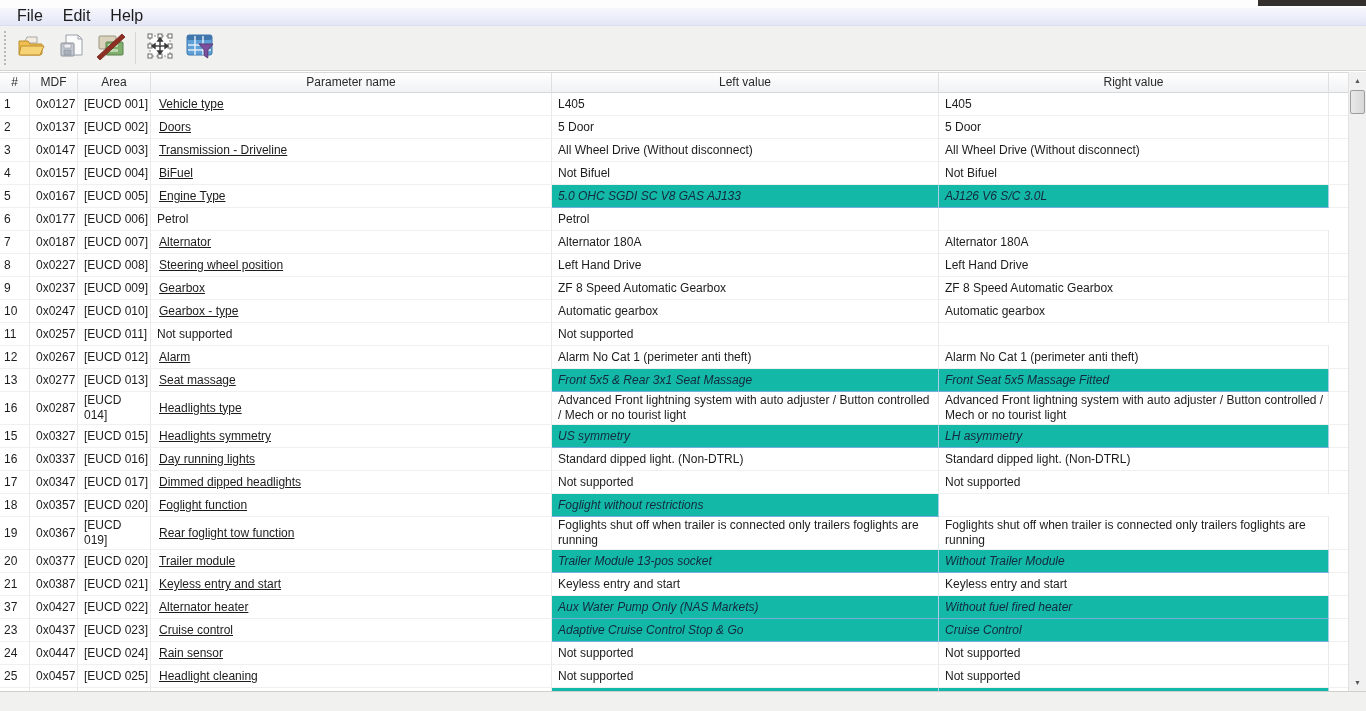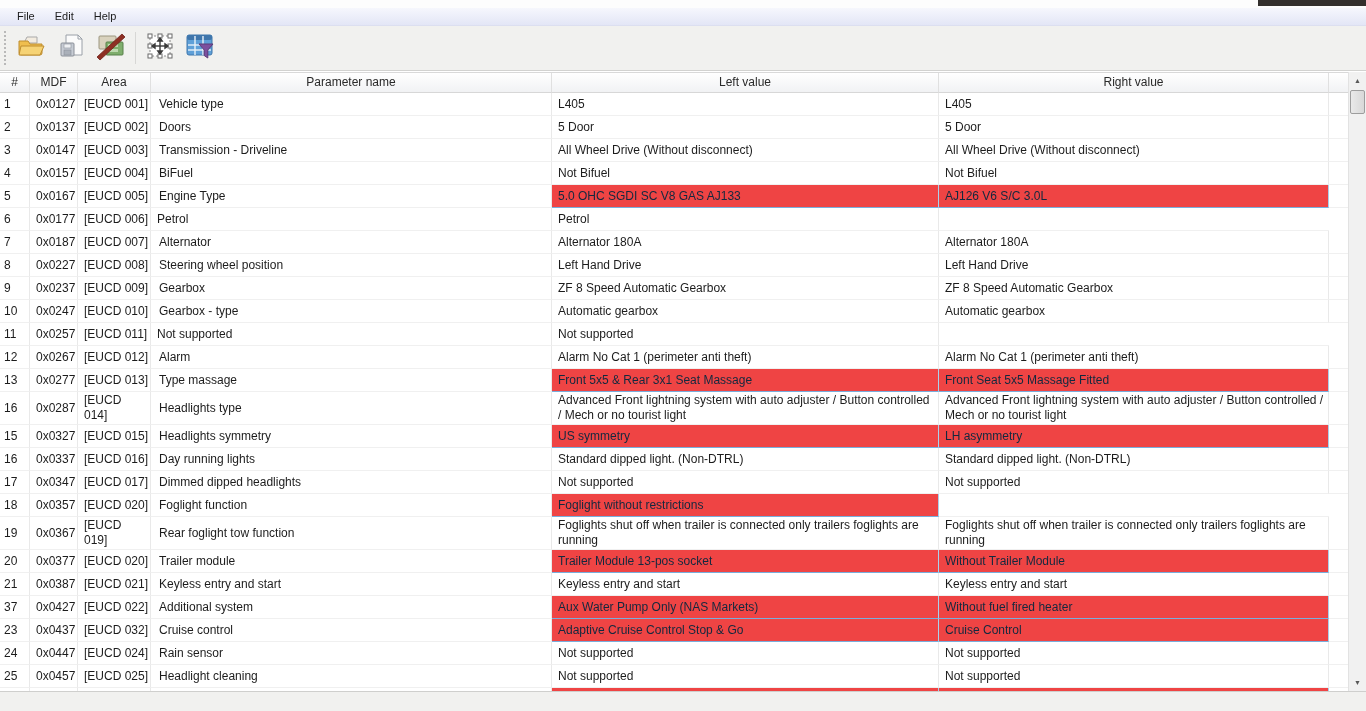--- a/index.html
+++ b/index.html
@@ -7,21 +7,21 @@
     font-family:"Liberation Sans", sans-serif; background:#fff; }
   .app { position:absolute; inset:0; }
 
   
   .title-strip { position:absolute; top:0; left:0; width:1366px; height:8px; background:#fdfdfd; }
   .dark-corner { position:absolute; top:0; right:0; width:108px; height:6px; background:#34302d; }
 
   
   .menubar { position:absolute; top:8px; left:0; width:1366px; height:18px;
     background:linear-gradient(#f6f7fd,#e3e6f6); border-bottom:1px solid #dcdff0;
-    display:flex; align-items:center; padding-left:7px; font-size:11px; color:#1b1b1b; }
+    display:flex; align-items:center; padding-left:7px; font-size:16px; color:#1b1b1b; }
   .menu-item { padding:1px 10px 2px 10px; cursor:default; }
 
   
   .toolbar { position:absolute; top:26px; left:0; width:1366px; height:45px;
     background:#f1f1ef; border-bottom:1px solid #d2d2d0; display:flex; align-items:center; }
   .gripper { width:3px; height:34px; margin:0 5px 0 3px;
     background-image:repeating-linear-gradient(#b9b9b9 0 2px, transparent 2px 4px);
     background-size:2px 100%; background-repeat:no-repeat; background-position:center; }
   .tool-btn { width:40px; height:38px; display:flex; align-items:center; justify-content:center; }
   .tool-sep { width:1px; height:32px; background:#d7d7d5; margin:0 4px; }
@@ -33,26 +33,26 @@
     grid-template-columns:30px 48px 73px 401px 387px 390px 19px; }
   .thead { height:20px; }
   .hcell { background:linear-gradient(#ffffff,#f1f2f4); border-right:1px solid #e0e0e0;
     border-bottom:1px solid #d7d7d7; text-align:center; line-height:19px; font-size:12px;
     color:#2a2a2a; overflow:hidden; white-space:nowrap; }
   .hcell:last-child { border-right:none; }
   .trow { background:#fff; }
   .tcell { border-right:1px solid #e9e9e9; border-bottom:1px solid #f0f0f0;
     line-height:22px; height:23px; white-space:nowrap; overflow:hidden; padding:0 3px 0 6px; }
   .tcell.c0 { padding-left:4px; }
-  .tcell.c3 { padding-left:8px; }
+  .tcell.c3 { padding-left:8px;text-decoration:underline; }
   .tcell.c6 { border-right:none; }
   .trow.tall .tcell { height:33px; display:flex; align-items:center;
     white-space:normal; line-height:15px; }
-  .tcell.diff { background:#ef4444; border-bottom:1px solid #79AEDC;
-    border-right-color:#aacfeb; color:#12293f; }
+  .tcell.diff { background:#14b8a6; border-bottom:1px solid #79AEDC;
+    border-right-color:#aacfeb; color:#12293f;font-style:italic; }
   .trow.partial .tcell { height:4px; border-bottom:none; overflow:hidden; line-height:4px; }
 
   
   .vscroll { position:absolute; top:72px; right:0; width:18px; height:619px;
     background:#f1f1f1; border-left:1px solid #e2e2e2; }
   .vs-btn { position:absolute; left:0; width:17px; height:17px; display:flex;
     align-items:center; justify-content:center; font-size:7px; color:#585858;
     background:#f1f1f1; }
   .vs-btn.up { top:0; }
   .vs-btn.down { bottom:0; }
@@ -274,21 +274,21 @@
           <div class="tcell c2">[EUCD 012]</div>
           <div class="tcell c3">Alarm</div>
           <div class="tcell c4">Alarm No Cat 1 (perimeter anti theft)</div>
           <div class="tcell c5">Alarm No Cat 1 (perimeter anti theft)</div>
           <div class="tcell c6"></div>
         </div>
         <div class="trow">
           <div class="tcell c0">13</div>
           <div class="tcell c1">0x0277</div>
           <div class="tcell c2">[EUCD 013]</div>
-          <div class="tcell c3">Type massage</div>
+          <div class="tcell c3">Seat massage</div>
           <div class="tcell c4 diff">Front 5x5 &amp; Rear 3x1 Seat Massage</div>
           <div class="tcell c5 diff">Front Seat 5x5 Massage Fitted</div>
           <div class="tcell c6"></div>
         </div>
         <div class="trow tall">
           <div class="tcell c0">16</div>
           <div class="tcell c1">0x0287</div>
           <div class="tcell c2">[EUCD 014]</div>
           <div class="tcell c3">Headlights type</div>
           <div class="tcell c4">Advanced Front lightning system with auto adjuster / Button controlled / Mech or no tourist light</div>
@@ -354,29 +354,29 @@
           <div class="tcell c2">[EUCD 021]</div>
           <div class="tcell c3">Keyless entry and start</div>
           <div class="tcell c4">Keyless entry and start</div>
           <div class="tcell c5">Keyless entry and start</div>
           <div class="tcell c6"></div>
         </div>
         <div class="trow">
           <div class="tcell c0">37</div>
           <div class="tcell c1">0x0427</div>
           <div class="tcell c2">[EUCD 022]</div>
-          <div class="tcell c3">Additional system</div>
+          <div class="tcell c3">Alternator heater</div>
           <div class="tcell c4 diff">Aux Water Pump Only (NAS Markets)</div>
           <div class="tcell c5 diff">Without fuel fired heater</div>
           <div class="tcell c6"></div>
         </div>
         <div class="trow">
           <div class="tcell c0">23</div>
           <div class="tcell c1">0x0437</div>
-          <div class="tcell c2">[EUCD 032]</div>
+          <div class="tcell c2">[EUCD 023]</div>
           <div class="tcell c3">Cruise control</div>
           <div class="tcell c4 diff">Adaptive Cruise Control Stop &amp; Go</div>
           <div class="tcell c5 diff">Cruise Control</div>
           <div class="tcell c6"></div>
         </div>
         <div class="trow">
           <div class="tcell c0">24</div>
           <div class="tcell c1">0x0447</div>
           <div class="tcell c2">[EUCD 024]</div>
           <div class="tcell c3">Rain sensor</div>

